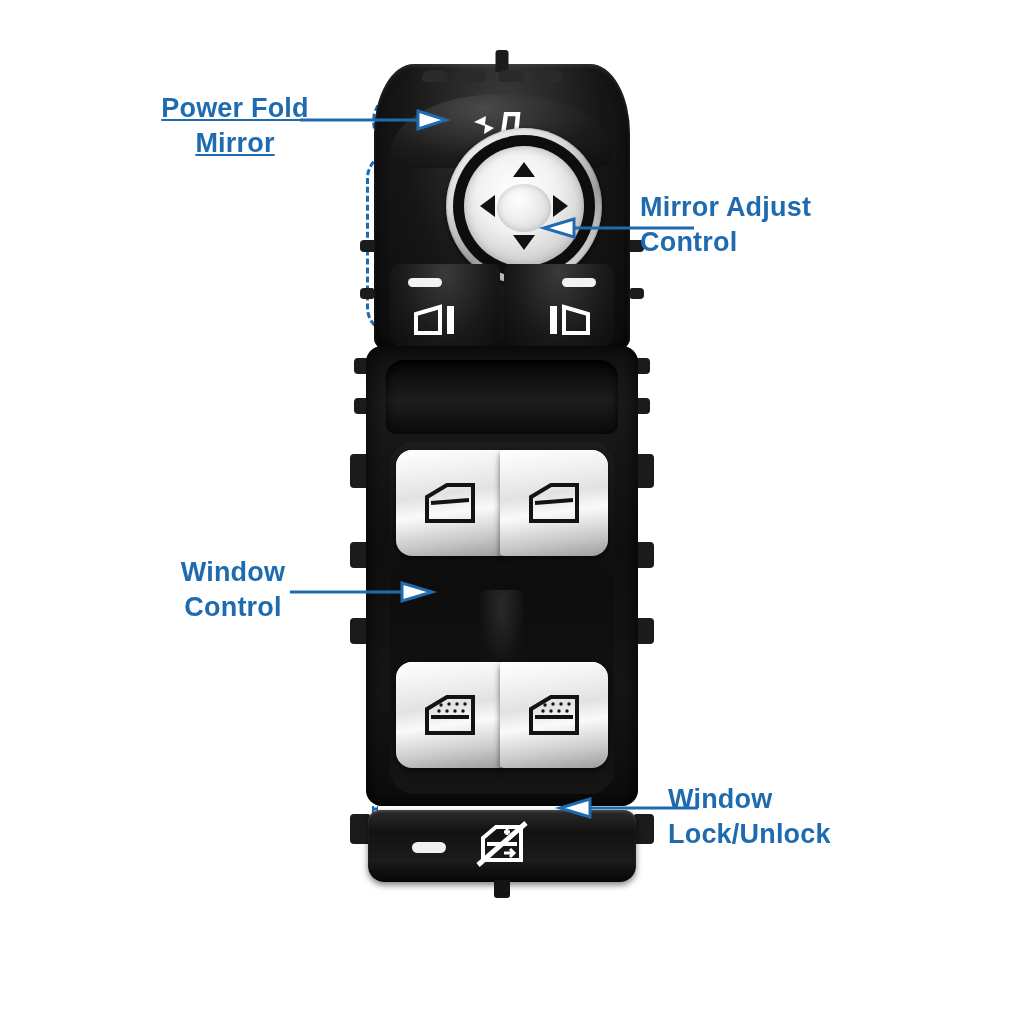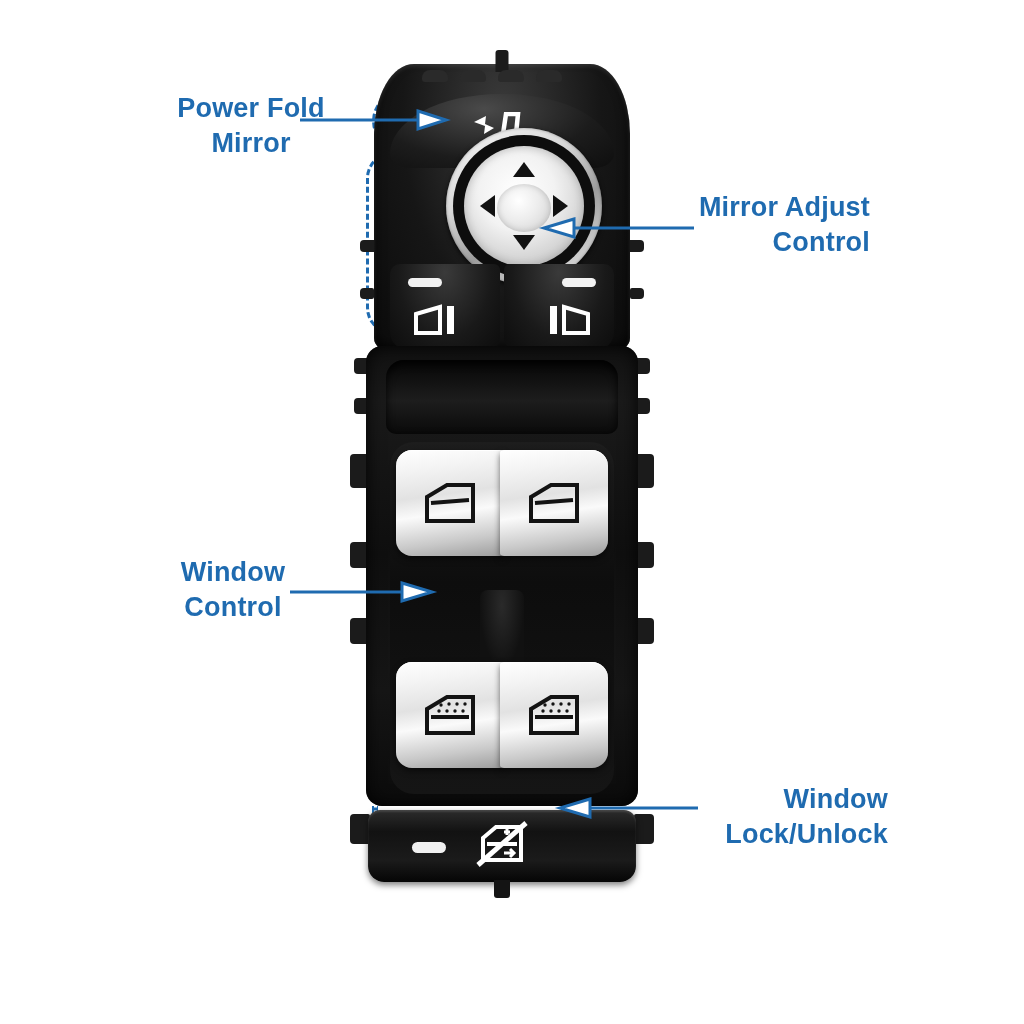--- a/index.html
+++ b/index.html
@@ -20,21 +20,21 @@
   
   .callout-label {
     position: absolute;
     color: #1f6bb0;
     font-weight: bold;
     font-size: 27px;
     line-height: 1.28;
     letter-spacing: 0.2px;
     white-space: pre-line;
   }
-  .callout-label.right { text-align: right; }
+  .callout-label.right { text-align: left; }
   .callout-label.left  { text-align: center; }
 
   
   .leader { position: absolute; }
   .leader svg { display:block; overflow: visible; }
 
   
   .region {
     position: absolute;
     border: 3px dashed #1f6bb0;
@@ -447,21 +447,21 @@
     </svg>
   </div>
 
   <div class="leader" style="left:548px; top:796px; width:150px; height:24px;">
     <svg width="150" height="24" viewBox="0 0 150 24">
       <line x1="150" y1="12" x2="36" y2="12" stroke="#1f6bb0" stroke-width="3.2"></line>
       <path d="M42 3 L12 12 L42 21 Z" fill="#ffffff" stroke="#1f6bb0" stroke-width="3"></path>
     </svg>
   </div>
 
-  <div class="callout-label left" style="left:156px; top:91px; width:190px;">Power Fold
+  <div class="callout-label left" style="left:140px; top:91px; width:190px;text-decoration:underline;">Power Fold
 Mirror</div>
 
   <div class="callout-label right" style="left:640px; top:190px; width:230px;">Mirror Adjust
 Control</div>
 
   <div class="callout-label left" style="left:158px; top:555px; width:150px;">Window
 Control</div>
 
   <div class="callout-label right" style="left:668px; top:782px; width:220px;">Window
 Lock/Unlock</div>

